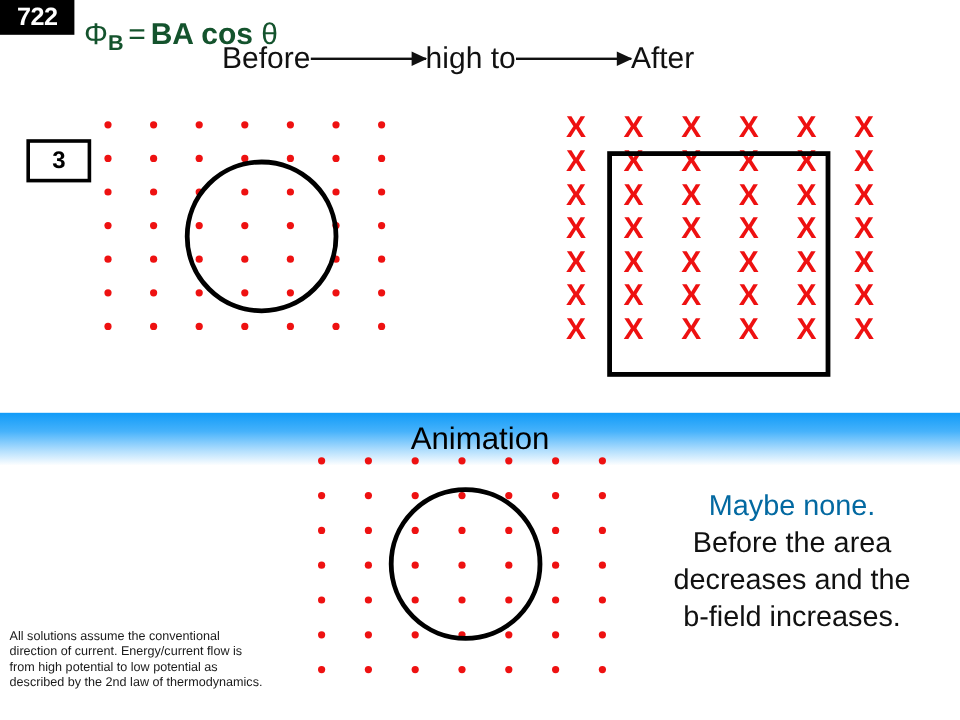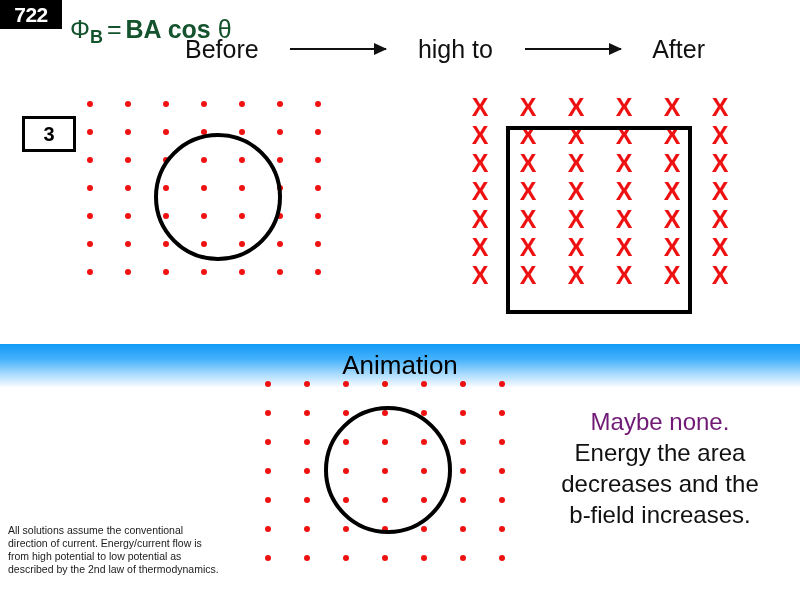--- a/index.html
+++ b/index.html
@@ -54,21 +54,20 @@
 
   
   .trans-row {
     position: absolute;
     left: 185px;
     top: 32px;
     width: 520px;
     height: 34px;
     display: flex;
     align-items: center;
-    justify-content: space-between;
   }
   .trans-label {
     font-size: 25px;
     color: #111111;
     white-space: nowrap;
   }
   .arrow {
     position: relative;
     width: 96px;
     height: 2px;
@@ -160,21 +159,21 @@
     position: absolute;
     left: 520px;
     top: 406px;
     width: 280px;
     text-align: center;
     font-size: 24px;
     line-height: 31px;
     color: #111111;
   }
   .answer .highlight {
-    color: #701a75;
+    color: #0369a1;
     display: block;
   }
   .answer .reason {
     display: block;
     color: #111111;
   }
 
   
   .footnote {
     position: absolute;
@@ -356,20 +355,20 @@
       <div class="dot" style="background: rgb(238, 17, 17); left: 346px; top: 558px;"></div>
       <div class="dot" style="background: rgb(238, 17, 17); left: 385px; top: 558px;"></div>
       <div class="dot" style="background: rgb(238, 17, 17); left: 424px; top: 558px;"></div>
       <div class="dot" style="background: rgb(238, 17, 17); left: 463px; top: 558px;"></div>
       <div class="dot" style="background: rgb(238, 17, 17); left: 502px; top: 558px;"></div>
       <div class="loop-circle" style="left: 324px; top: 406px; width: 128px; height: 128px;"></div>
     </div>
 
   <div class="answer">
     <span class="highlight">Maybe none.</span>
-    <span class="reason">Energy the area</span>
+    <span class="reason">Before the area</span>
     <span class="reason">decreases and the</span>
     <span class="reason">b-field increases.</span>
   </div>
 
   <div class="footnote">All solutions assume the conventional direction of current. Energy/current flow is from high potential to low potential as described by the 2nd law of thermodynamics.</div>
 
 </div>
 
 </body></html>

